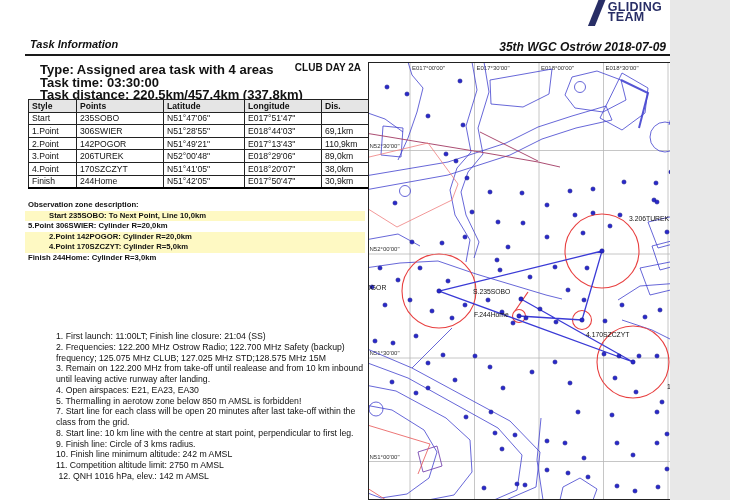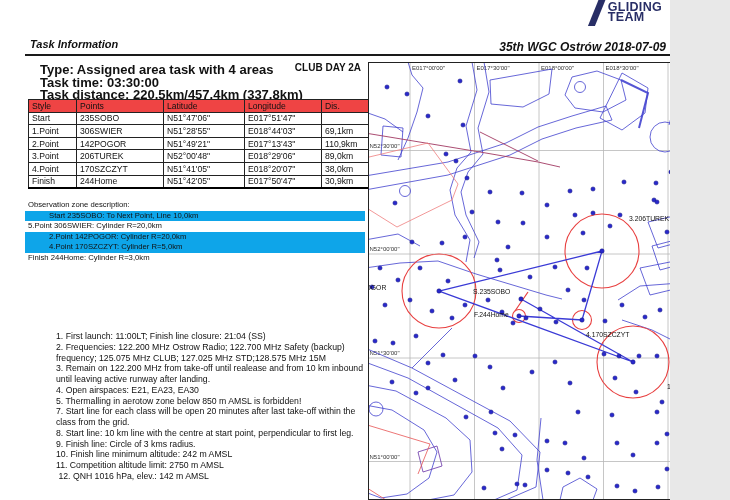--- a/index.html
+++ b/index.html
@@ -19,26 +19,26 @@
   
   .meta{position:absolute;left:40px;font-weight:700;font-size:13px;white-space:nowrap;}
   .m-type{top:62px;} .m-time{top:74.5px;} .m-dist{top:87px;}
   .m-day{position:absolute;left:28px;top:62px;width:333px;text-align:right;font-weight:700;font-size:10px;}
 
   
   table.wpt{position:absolute;left:28px;top:99px;border-collapse:collapse;
             font-size:8.6px;table-layout:fixed;border:1.5px solid #000;border-bottom:2px solid #000;}
   table.wpt th,table.wpt td{border:1px solid #222;padding:0 3px;height:11.6px;text-align:left;
             overflow:hidden;white-space:nowrap;font-weight:400;}
-  table.wpt th{background:#ef4444;font-weight:400;}
-
-  
-  .obs{position:absolute;left:25px;top:200px;width:340px;font-size:7.7px;line-height:10.6px;}
+  table.wpt th{background:#e5e5e5;font-weight:700;}
+
+  
+  .obs{position:absolute;left:25px;top:200px;width:340px;font-size:7.7px;line-height:10.6px;font-weight:bold;}
   .obs .ln{padding-left:3px;white-space:nowrap;}
-  .obs .hl{background:#0ea5e9;padding-left:24px;}
+  .obs .hl{background:#fef9c3;padding-left:24px;}
 
   
   .notes{position:absolute;left:28px;top:331px;width:345px;font-size:8.7px;line-height:10.75px;}
   .notes .ln{white-space:pre;margin-left:28px;}
 
   
   #map-svg{position:absolute;left:368px;top:62px;background:#ffffff;}
   #map-svg text{font-family:"Liberation Sans",sans-serif;}
 </style>
 </head>

